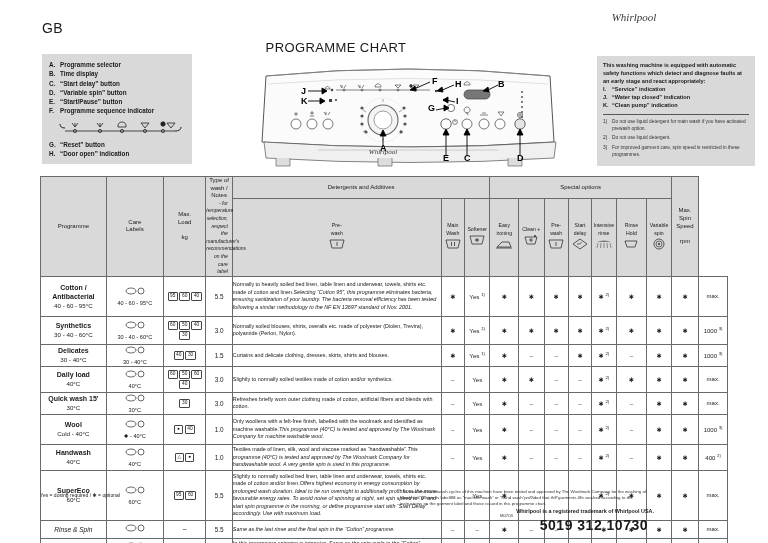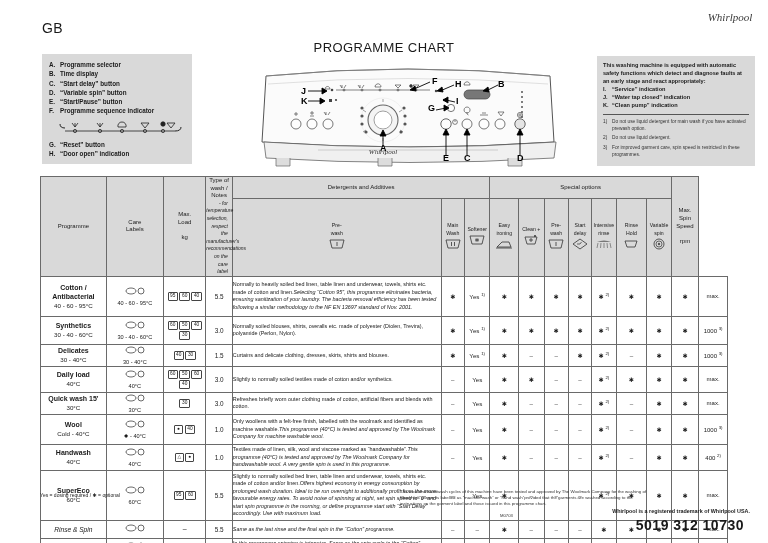--- a/index.html
+++ b/index.html
@@ -5,21 +5,21 @@
   * { box-sizing: border-box; }
   html, body { margin:0; padding:0; }
   body {
     width: 768px; height: 543px;
     background: #fff;
     font-family: "Liberation Sans", sans-serif;
     color: #1a1a1a;
     overflow: hidden;
     position: relative;
   }
-  .page { position:relative; width:768px; height:543px; }
+  .page { position:relative; width:672px; height:543px; }
 
   
   .top { position:relative; height:172px; }
 
   .gb-title {
     position:absolute; left:42px; top:20px;
     font-size:14px; font-weight:normal; letter-spacing:0.3px;
   }
   .legend-box {
     position:absolute; left:42px; top:54px; width:150px; height:110px;

